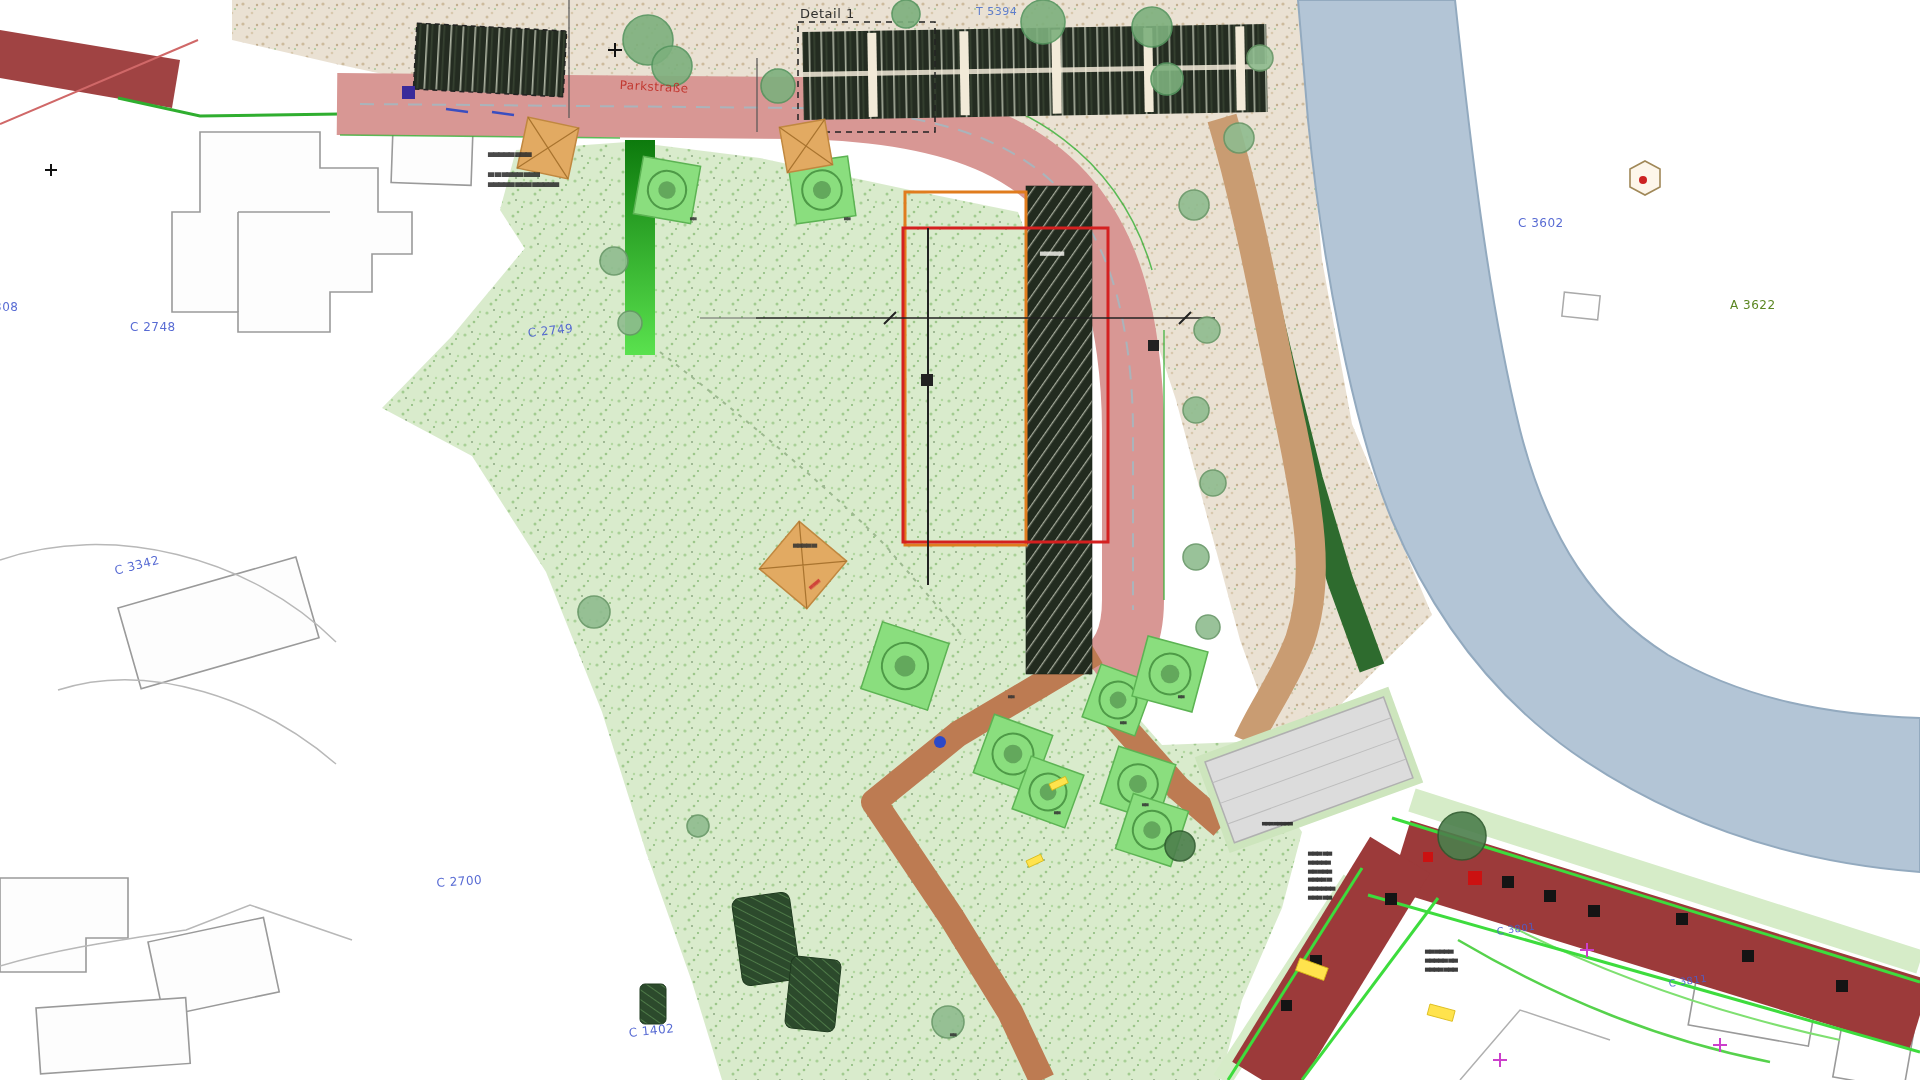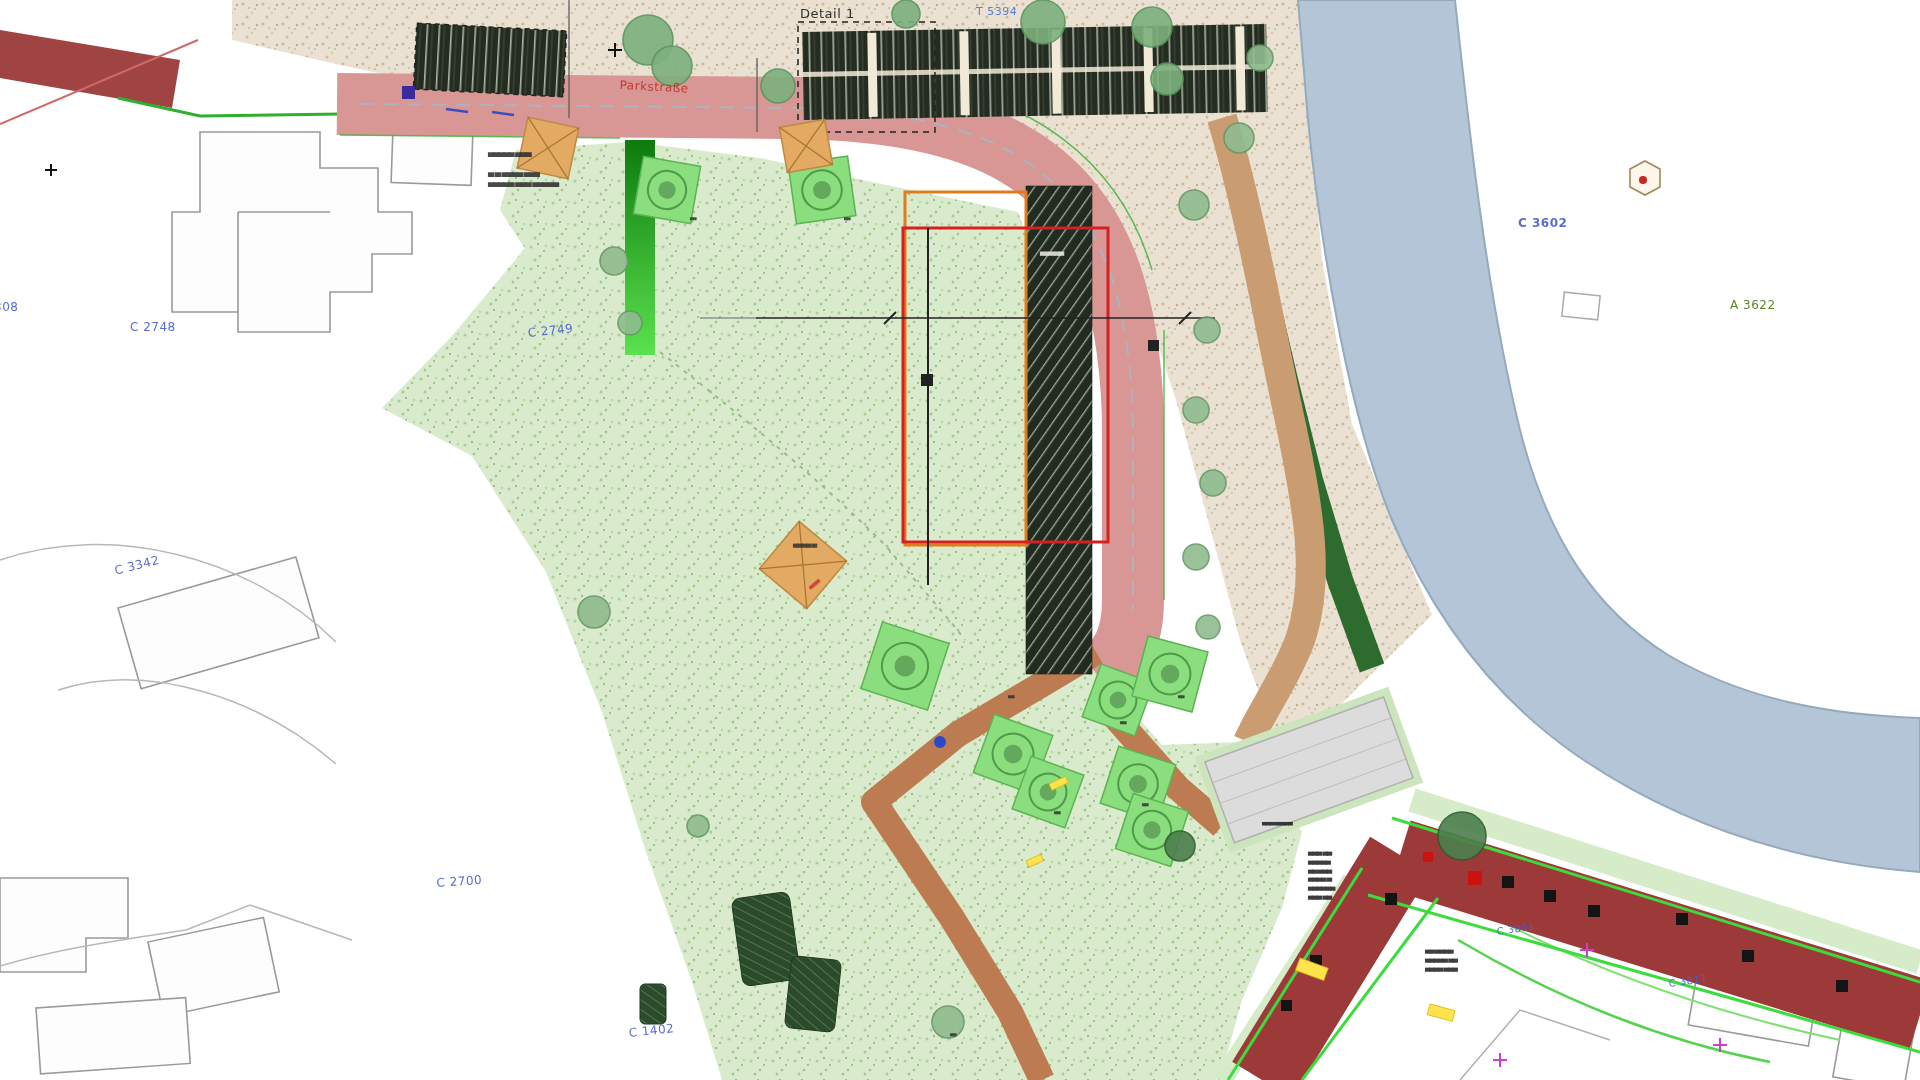--- a/index.html
+++ b/index.html
@@ -306,21 +306,21 @@
 
 <div id="labels">
       <div class="lbl" style="left: 800px; top: 6px; color: rgb(34, 34, 34); font-size: 13px; transform: rotate(0deg);">Detail 1</div>
       <div class="lbl" style="left: 958px; top: 5px; color: rgb(85, 119, 204); font-size: 11px; transform: rotate(0deg); margin-left: 18px;">T 5394</div>
       <div class="lbl" style="left: 620px; top: 78px; color: rgb(192, 48, 40); font-size: 12px; transform: rotate(3deg);">Parkstraße</div>
       <div class="lbl" style="left: 130px; top: 320px; color: rgb(74, 95, 208); font-size: 12px; transform: rotate(0deg); text-align: right;">C 2748</div>
       <div class="lbl" style="left: 527px; top: 326px; color: rgb(74, 95, 208); font-size: 12px; transform: rotate(-6deg);">C 2749</div>
       <div class="lbl" style="left: 113px; top: 564px; color: rgb(74, 95, 208); font-size: 12px; transform: rotate(-14deg);">C 3342</div>
       <div class="lbl" style="left: 436px; top: 876px; color: rgb(74, 95, 208); font-size: 12px; transform: rotate(-4deg);">C 2700</div>
       <div class="lbl" style="left: 628px; top: 1026px; color: rgb(74, 95, 208); font-size: 12px; transform: rotate(-6deg);">C 1402</div>
-      <div class="lbl" style="left: 1518px; top: 216px; color: rgb(74, 95, 208); font-size: 12px; transform: rotate(0deg); font-weight: bold;">C 3602</div>
+      <div class="lbl" style="left: 1518px; top: 216px; color: rgb(74, 95, 208); font-size: 12px; transform: rotate(0deg);">C 3602</div>
       <div class="lbl" style="left: 1730px; top: 298px; color: #4d7c0f; font-size: 12px; transform: rotate(0deg);">A 3622</div>
       <div class="lbl" style="left: -6px; top: 300px; color: rgb(74, 95, 208); font-size: 12px; transform: rotate(0deg);">308</div>
       <div class="lbl" style="left: 1496px; top: 926px; color: rgb(74, 95, 208); font-size: 10px; transform: rotate(-8deg);">C 3801</div>
       <div class="lbl" style="left: 1668px; top: 978px; color: rgb(74, 95, 208); font-size: 10px; transform: rotate(-8deg);">C 3811</div>
       <div class="ann" style="left: 488px; top: 148px; color: rgb(42, 42, 42); font-size: 8px; transform: rotate(0deg);">▄▄▄▄▄ ▄▄▄
 
 ▄ ▄ ▄▄▄▄ ▄▄▄
 ▄▄▄▄▄ ▄▄▄ ▄▄▄▄▄</div>
       <div class="ann" style="left: 1040px; top: 248px; color: rgb(240, 240, 234); font-size: 7px; transform: rotate(0deg);">▄▄ ▄▄▄</div>
       <div class="ann" style="left: 793px; top: 540px; color: rgb(51, 51, 51); font-size: 7px; transform: rotate(0deg);">▄▄▄▄ ▄</div>

